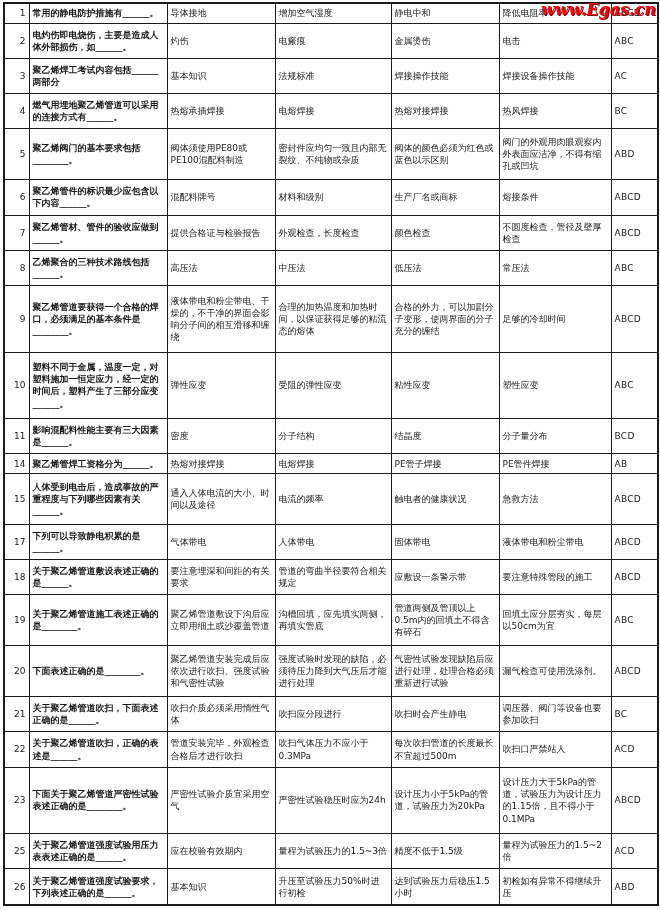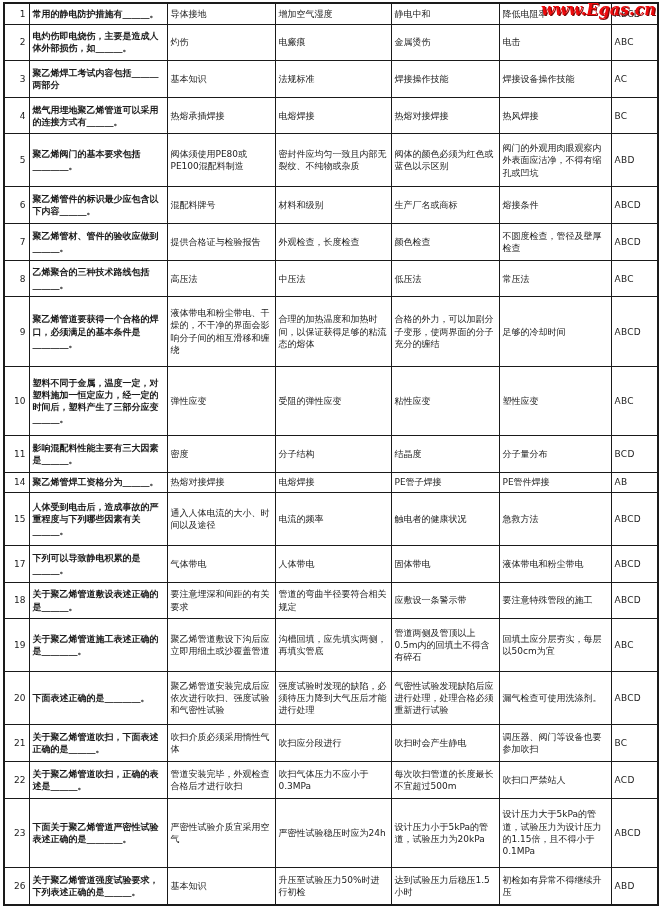--- a/index.html
+++ b/index.html
@@ -244,20 +244,29 @@
       <tr>
         <td class="row-number-cell">23</td>
         <td class="question-cell">下面关于聚乙烯管道严密性试验表述正确的是________。</td>
         <td class="option-a-cell">严密性试验介质宜采用空气</td>
         <td class="option-b-cell">严密性试验稳压时应为24h</td>
         <td class="option-c-cell">设计压力小于5kPa的管道，试验压力为20kPa</td>
         <td class="option-d-cell">设计压力大于5kPa的管道，试验压力为设计压力的1.15倍，且不得小于0.1MPa</td>
         <td class="answer-cell">ABCD</td>
       </tr>
       <tr>
+        <td class="row-number-cell">25</td>
+        <td class="question-cell">关于聚乙烯管道强度试验用压力表表述正确的是______。</td>
+        <td class="option-a-cell">应在校验有效期内</td>
+        <td class="option-b-cell">量程为试验压力的1.5~3倍</td>
+        <td class="option-c-cell">精度不低于1.5级</td>
+        <td class="option-d-cell">量程为试验压力的1.5~2倍</td>
+        <td class="answer-cell">ACD</td>
+      </tr>
+      <tr>
         <td class="row-number-cell">26</td>
         <td class="question-cell">关于聚乙烯管道强度试验要求，下列表述正确的是______。</td>
         <td class="option-a-cell">基本知识</td>
         <td class="option-b-cell">升压至试验压力50%时进行初检</td>
         <td class="option-c-cell">达到试验压力后稳压1.5小时</td>
         <td class="option-d-cell">初检如有异常不得继续升压</td>
         <td class="answer-cell">ABD</td>
       </tr>
     </tbody>
 </table>

